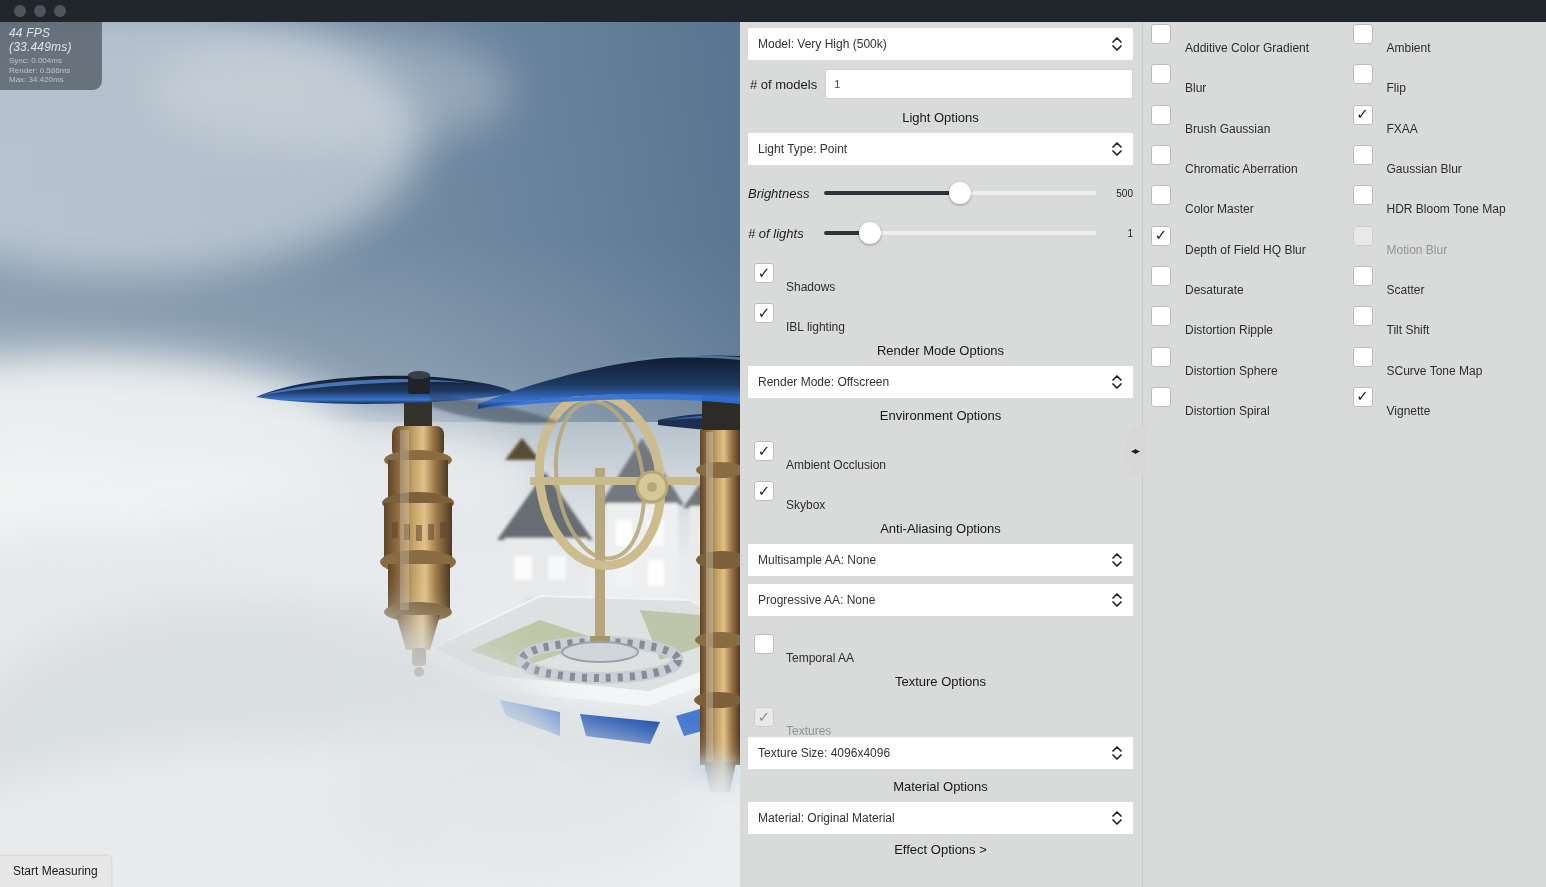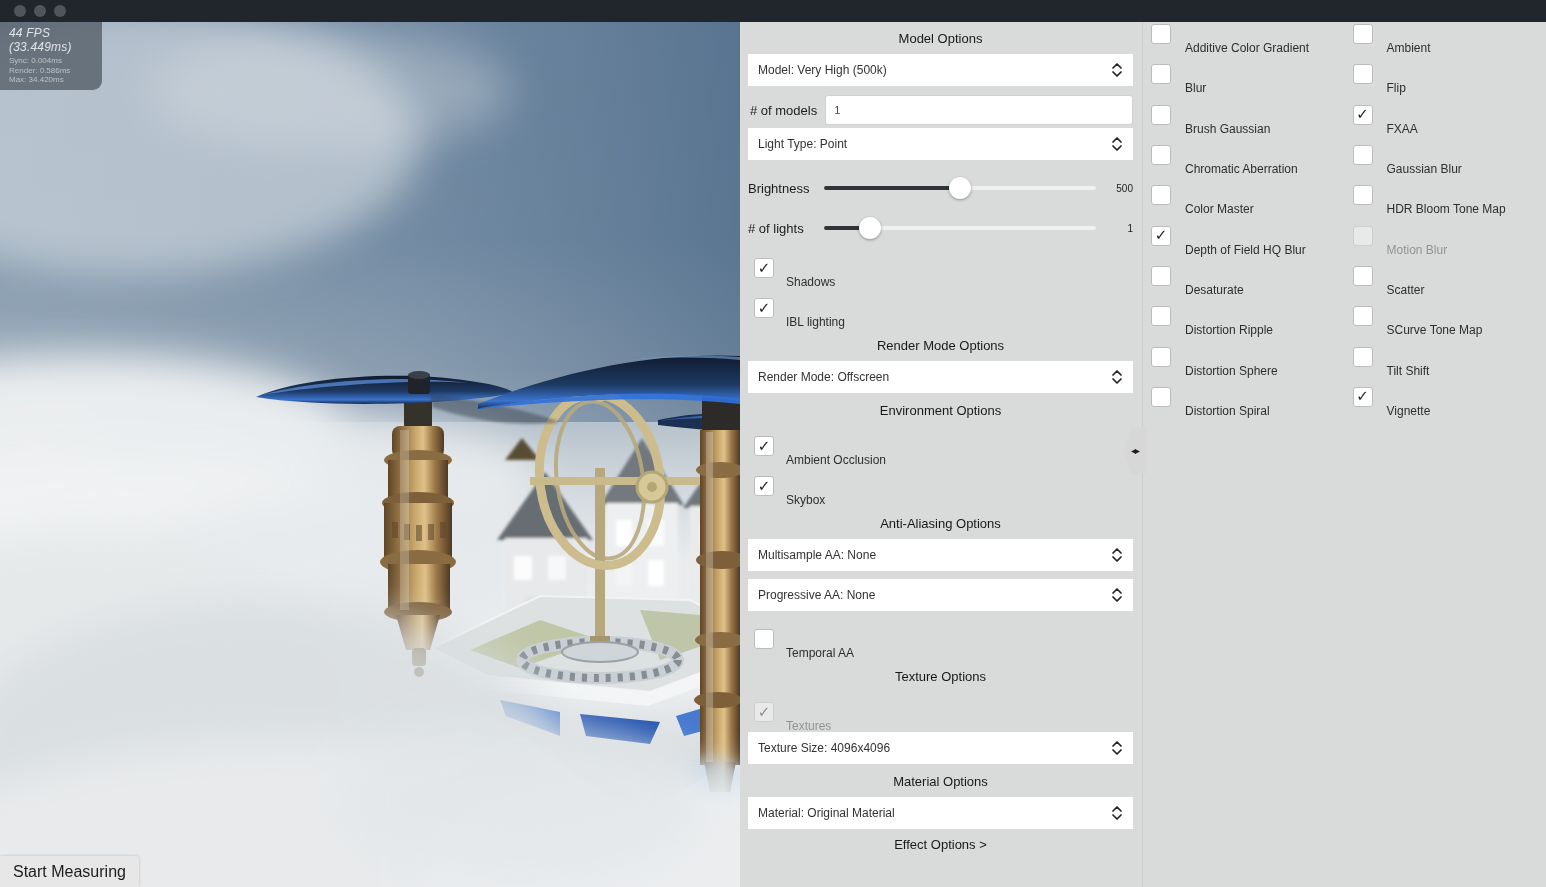--- a/index.html
+++ b/index.html
@@ -18,40 +18,40 @@
   #viewport svg { display:block; width:740px; height:865px; }
 
   
   #fps { position:absolute; left:0; top:22px; width:102px; padding:4px 6px 5px 9px;
     background:rgba(82,92,102,.78); border-radius:0 0 9px 0; z-index:10; }
   #fps .fps-main { font-size:12px; color:#dfe4e8; letter-spacing:.2px; margin-bottom:2px;font-style:italic; }
   #fps .fps-sub { font-size:8px; line-height:9.5px; color:#bac2c9; }
 
   
   #start-btn { position:absolute; left:0; bottom:0; height:31px; padding:0 13px;
-    background:#e7e7e7; color:#1c1c1c; font-size:16px; line-height:31px; z-index:10;
+    background:#e7e7e7; color:#1c1c1c; font-size:12px; line-height:31px; z-index:10;
     border:none; border-radius:0 3px 0 0; box-shadow:0 0 3px rgba(0,0,0,.2); }
 
   
   #controls-panel { position:absolute; left:740px; top:22px; width:402px; height:865px;
     background:#d9dada; padding:6px 9px 0 8px; z-index:3; }
   .sec-header { font-size:13px; text-align:center; color:#191919; margin:10px 0 8px; }
   #controls-panel .sec-header:first-child { margin-top:3px; }
   .select-row { height:32px; background:#ffffff; display:flex; align-items:center;
     justify-content:space-between; padding:0 9px 0 10px; margin-bottom:8px; cursor:default; }
   .select-text { font-size:12px; color:#333; }
   .updown { width:14px; height:18px; stroke:#222; stroke-width:1.7; fill:none;
     stroke-linecap:round; stroke-linejoin:round; }
   .input-row { display:flex; align-items:center; height:32px; margin:0 0 2px; }
   .input-row .in-label { font-size:13px; color:#1c1c1c; margin:0 8px 0 2px; white-space:nowrap; }
   .input-row input { flex:1; height:30px; background:#fff; border:1px solid #d2d2d2;
     border-radius:3px; font-size:11px; color:#4a4a4a; padding:0 8px; outline:none;
     font-family:"Liberation Sans","DejaVu Sans",sans-serif; }
   .slider-row { display:flex; align-items:center; height:40px; }
-  .s-label { font-size:13px; color:#1c1c1c; width:74px; white-space:nowrap; }
+  .s-label { font-size:13px; color:#1c1c1c; width:74px; white-space:nowrap;font-style:italic; }
   .track { flex:1; height:4px; background:#f0f0f1; border-radius:2px; position:relative; margin:0 9px 0 2px; }
   .fill { position:absolute; left:0; top:0; height:4px; background:#303438; border-radius:2px; }
   .handle { position:absolute; top:50%; width:22px; height:22px; background:#fff;
     border-radius:50%; transform:translate(-50%,-50%); box-shadow:0 1px 3px rgba(0,0,0,.35); }
   .s-value { font-size:10px; color:#1c1c1c; min-width:28px; text-align:right; }
   .cb-row { display:flex; align-items:center; height:40px; }
   .cb { width:20px; height:20px; background:#fff; border:1px solid #bcbcbc; border-radius:3px;
     margin:0 12px 0 6px; display:flex; align-items:center; justify-content:center; flex:none; }
   .mark { font-size:15px; font-weight:bold; color:#1d1d1d; line-height:1; transform:translateY(-1px); }
   .cb-label { font-size:12px; color:#2e2e2e;margin-top:28px; }
@@ -259,33 +259,33 @@
     <div class="fps-main">44 FPS (33.449ms)</div>
     <div class="fps-sub">Sync: 0.004ms</div>
     <div class="fps-sub">Render: 0.586ms</div>
     <div class="fps-sub">Max: 34.420ms</div>
   </div>
 
   <button id="start-btn">Start Measuring</button>
 
   <div id="controls-panel">
 
-    <div class="sec-header">Model Options</div>
     <div class="select-row">
       <span class="select-text">Model: Very High (500k)</span>
       <svg class="updown" viewBox="0 0 14 18">
           <path d="M3 7 L7 3 L11 7"></path>
           <path d="M3 11 L7 15 L11 11"></path>
         </svg>
     </div>
     <div class="input-row">
       <span class="in-label"># of models</span>
       <input type="text" value="1" style="">
     </div>
 
+    <div class="sec-header">Light Options</div>
     <div class="select-row">
       <span class="select-text">Light Type: Point</span>
       <svg class="updown" viewBox="0 0 14 18">
           <path d="M3 7 L7 3 L11 7"></path>
           <path d="M3 11 L7 15 L11 11"></path>
         </svg>
     </div>
     <div class="slider-row">
       <span class="s-label">Brightness</span>
       <div class="track">
@@ -490,27 +490,27 @@
       <div class="fx-row">
         <span class="cb">
             <span class="mark"></span>
           </span>
         <span class="cb-label">Scatter</span>
       </div>
       <div class="fx-row">
         <span class="cb">
             <span class="mark"></span>
           </span>
+        <span class="cb-label">Tilt Shift</span>
+      </div>
+      <div class="fx-row">
+        <span class="cb">
+            <span class="mark"></span>
+          </span>
         <span class="cb-label">SCurve Tone Map</span>
-      </div>
-      <div class="fx-row">
-        <span class="cb">
-            <span class="mark"></span>
-          </span>
-        <span class="cb-label">Tilt Shift</span>
       </div>
       <div class="fx-row">
         <span class="cb">
             <span class="mark">✓</span>
           </span>
         <span class="cb-label">Vignette</span>
       </div>
     </div>
   </div>
 

